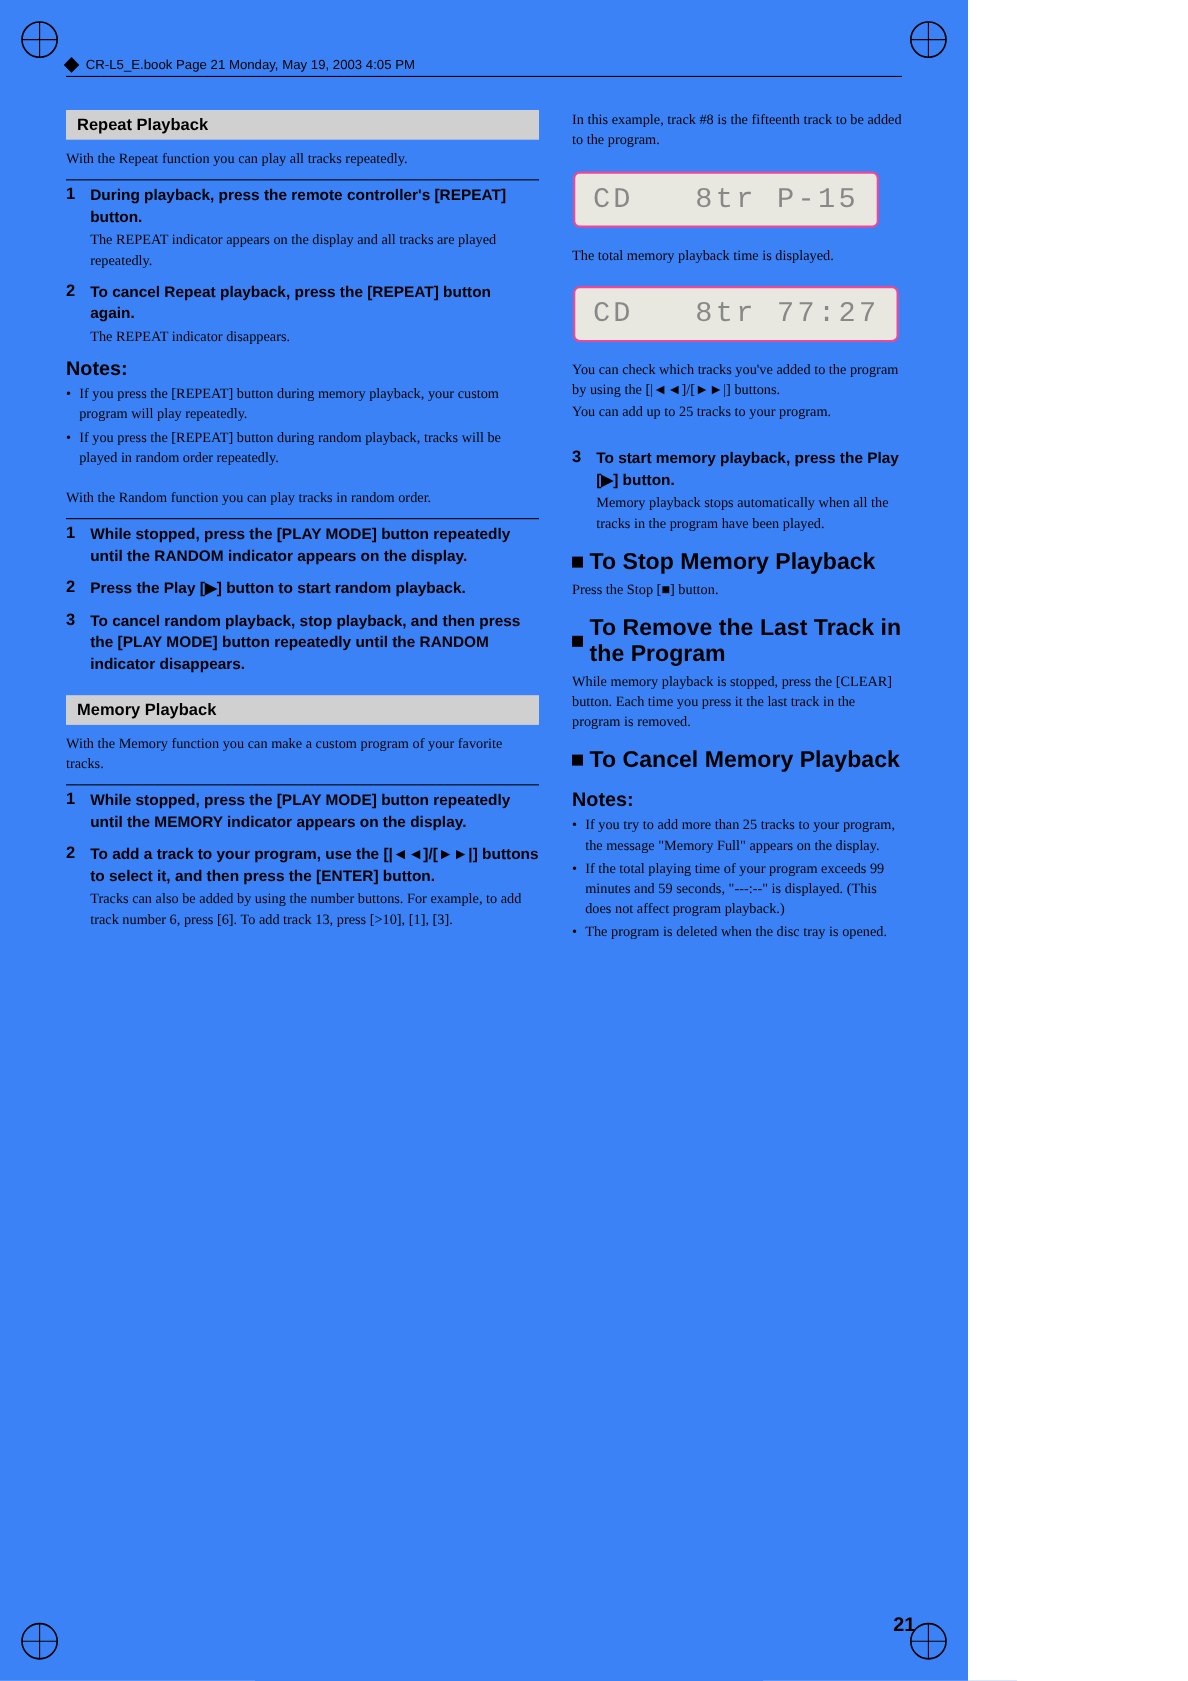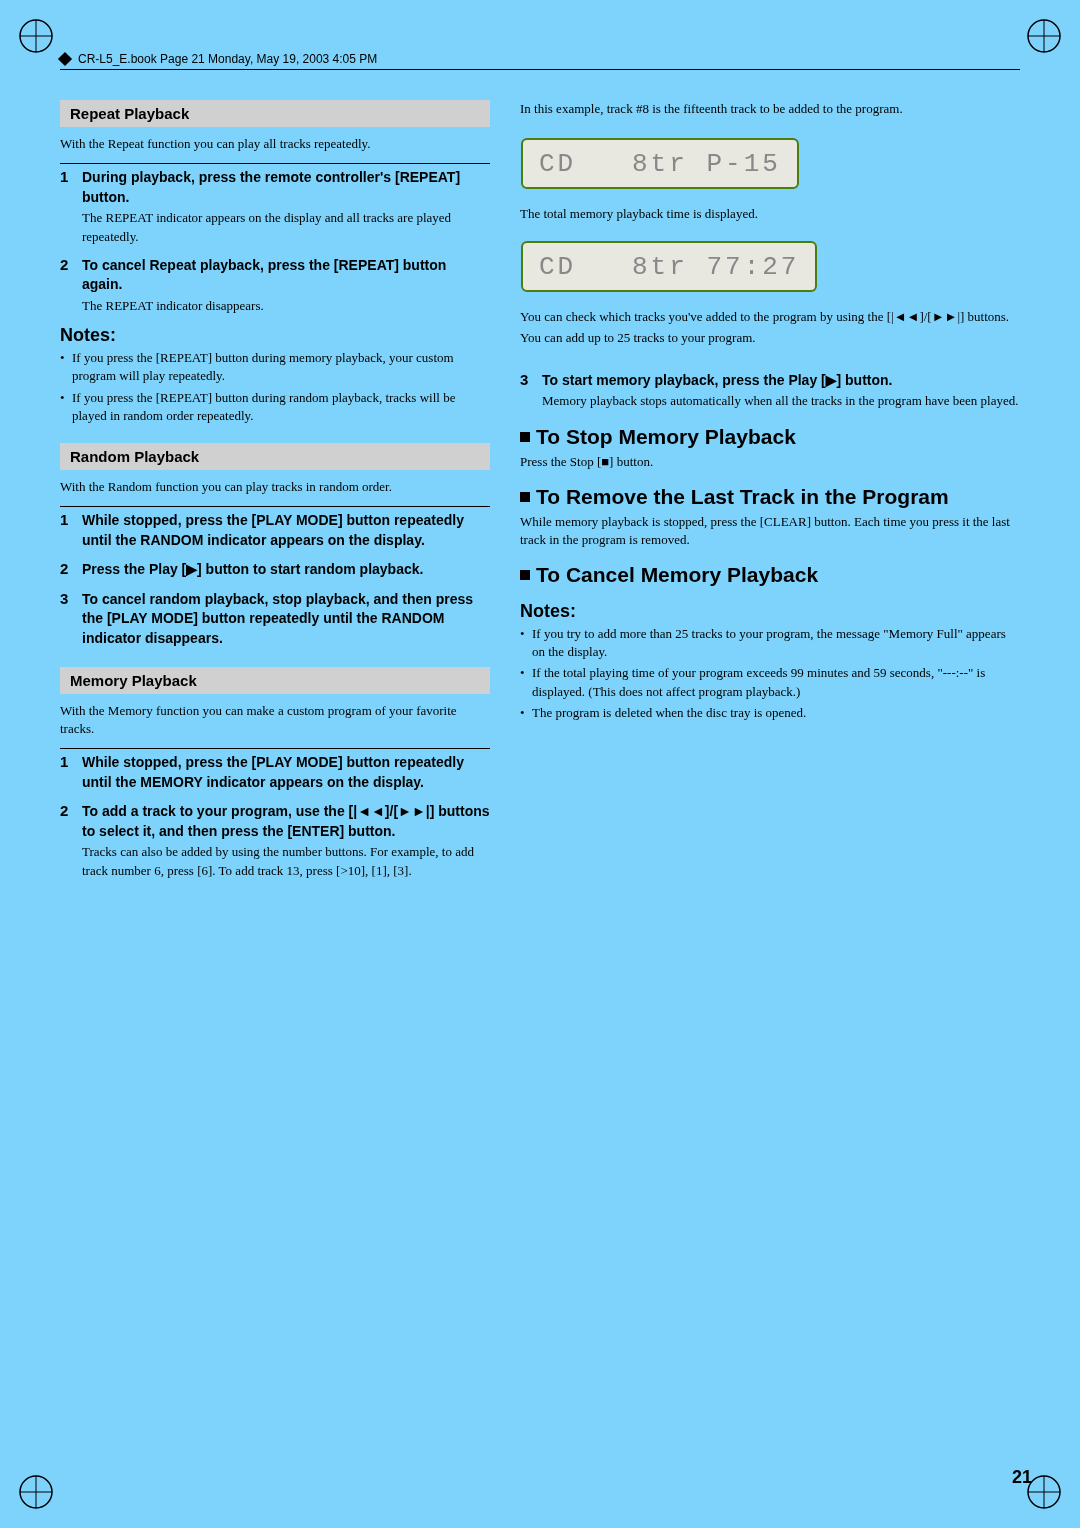--- a/index.html
+++ b/index.html
@@ -7,25 +7,25 @@
       width: 1080px;
       min-height: 1528px;
       background: #ffffff;
       font-family: 'Times New Roman', Times, serif;
       font-size: 14px;
       color: #000000;
       position: relative;
     }
 
     .page-wrapper {
-      width: 1080px;
+      width: 880px;
       min-height: 1528px;
       padding: 0;
       position: relative;
-      background: #7dd3fc;
+      background: #3b82f6;
     }
 
     
     .corner-mark {
       position: absolute;
       width: 36px;
       height: 36px;
     }
     .corner-mark svg {
       width: 100%;
@@ -117,21 +117,21 @@
       margin-top: 3px;
     }
     .note-item::before {
       content: '•';
       position: absolute;
       left: 0;
     }
 
     
     .lcd-display {
-      border: 2px solid #4d7c0f;
+      border: 2px solid #ec4899;
       border-radius: 6px;
       background: #e8e8e0;
       padding: 8px 16px;
       font-family: 'Courier New', monospace;
       font-size: 28px;
       letter-spacing: 4px;
       color: #444;
       display: inline-block;
       margin: 10px 1px;
       min-width: 260px;
@@ -281,23 +281,20 @@
           </div>
 
           <div>
             <div class="notes-header">Notes:</div>
             <div class="note-item">If you press the [REPEAT] button during memory playback, your custom program will play repeatedly.</div>
             <div class="note-item">If you press the [REPEAT] button during random playback, tracks will be played in random order repeatedly.</div>
           </div>
         </div>
 
         <div style="margin-bottom:18px;">
-          <div class="section-header">
-            <span>Random Playback</span>
-          </div>
           <div class="section-intro">With the Random function you can play tracks in random order.</div>
 
           <div style="margin-bottom:10px;">
             <div class="step-1-line"></div>
             <div class="step-row">
               <span class="step-num">1</span>
               <div class="step-content">
                 <div class="step-title-bold">While stopped, press the [PLAY MODE] button repeatedly until the RANDOM indicator appears on the display.</div>
               </div>
             </div>

